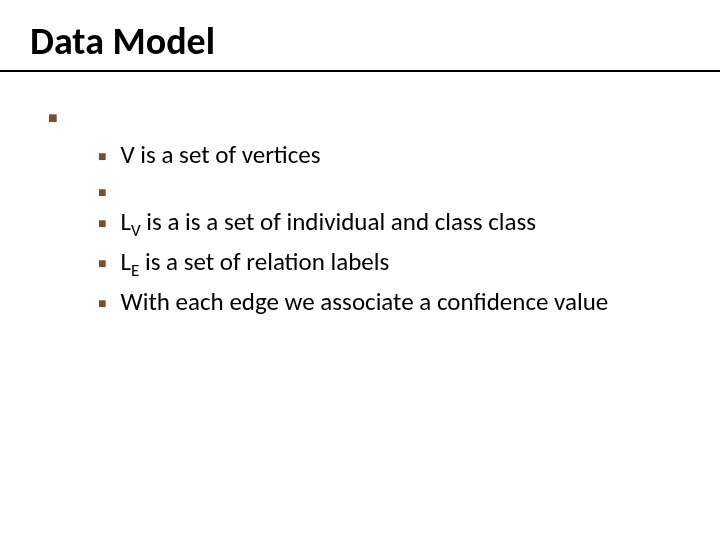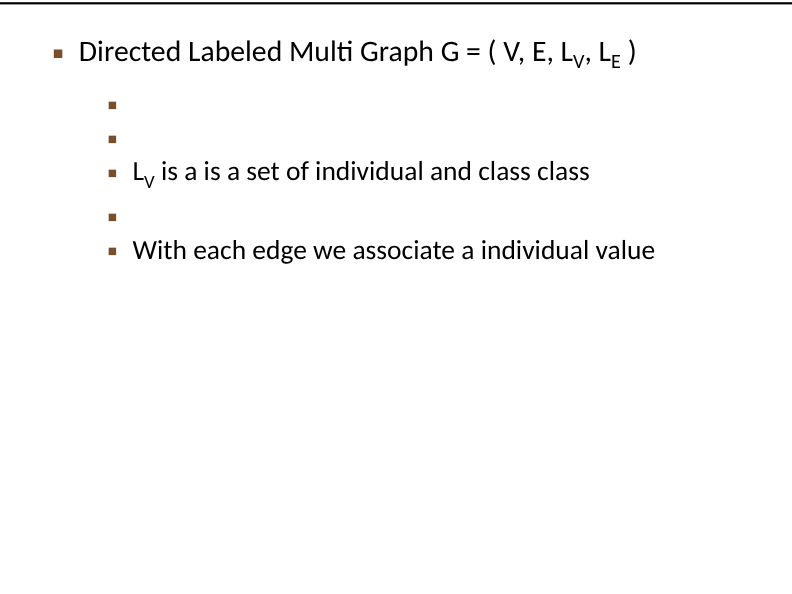--- a/index.html
+++ b/index.html
@@ -74,52 +74,54 @@
   }
   .sym {
     font-family: "Cambria Math", "Segoe UI Symbol", Arial, sans-serif;
   }
 </style>
 </head>
 <body>
 
 <div class="slide">
 
+  <div class="title">Data Model</div>
   <hr class="title-rule">
 
   <div class="content">
 
     <div class="level1">
       <span class="bullet">■</span>
-      <span>
-        <span>Directed Labeled Multi Graph G = ( V, E, L</span><span class="sub">V</span><span>, L</span><span class="sub">E</span><span> )</span>
-      </span>
     </div>
 
     <div class="sublist">
 
       <div class="level2">
         <span class="bullet">■</span>
+        <span>V is a set of vertices</span>
       </div>
 
       <div class="level2">
         <span class="bullet">■</span>
       </div>
 
       <div class="level2">
         <span class="bullet">■</span>
         <span>
           <span>L</span><span class="sub">V</span><span> is a is a set of  individual and class class</span>
         </span>
       </div>
 
       <div class="level2">
         <span class="bullet">■</span>
+        <span>
+          <span>L</span><span class="sub">E</span><span> is a set of relation labels</span>
+        </span>
       </div>
 
       <div class="level2">
         <span class="bullet">■</span>
-        <span>With each edge we associate a individual value</span>
+        <span>With each edge we associate a confidence value</span>
       </div>
 
     </div>
   </div>
 </div>
 
 </body></html>

